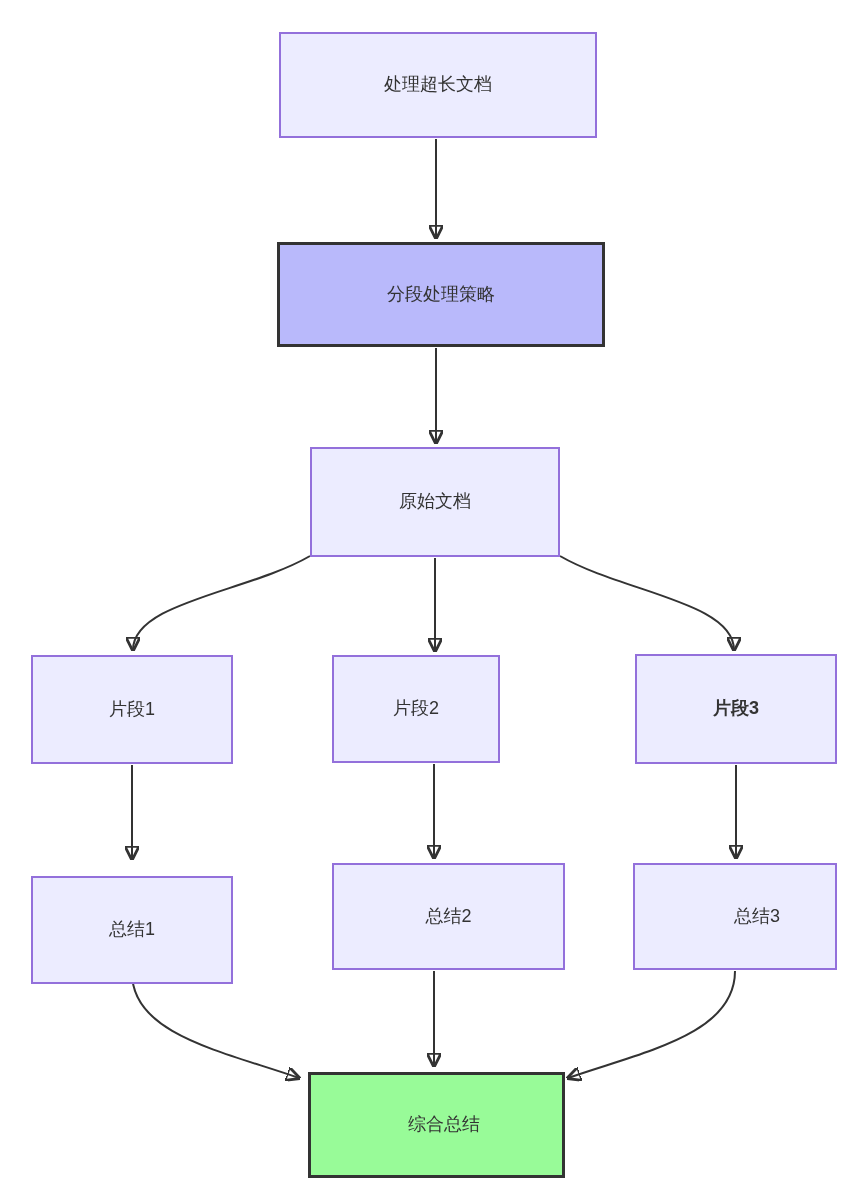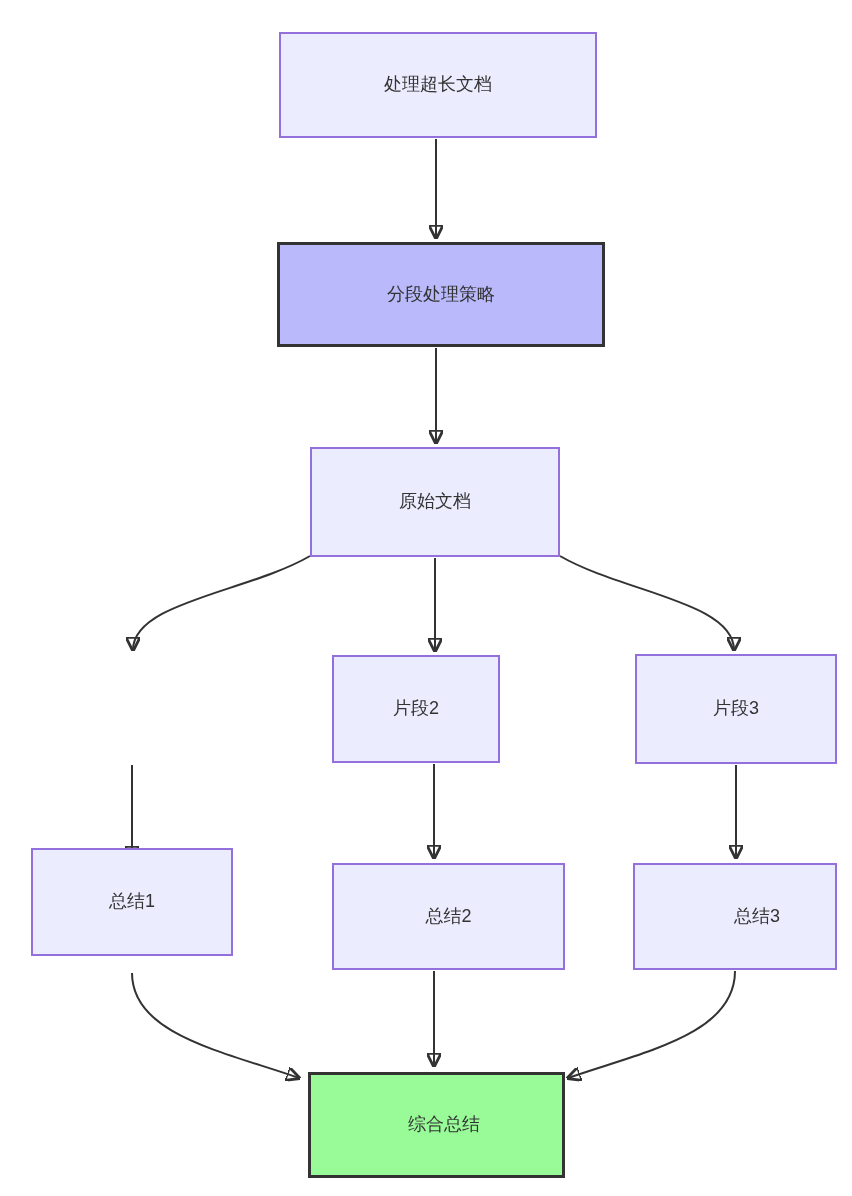--- a/index.html
+++ b/index.html
@@ -36,22 +36,22 @@
     background:var(--emphasis-fill);border:3px solid var(--emphasis-border);
   }
   .node.success{
     background:var(--success-fill);border:3px solid var(--success-border);padding-left:15px;
   }
   .n1{left:279px;top:32px;width:318px;height:106px;}
   .n2{left:277px;top:242px;width:328px;height:105px;}
   .n3{left:310px;top:447px;width:250px;height:110px;}
   .n4{left:31px;top:655px;width:202px;height:109px;}
   .n5{left:332px;top:655px;width:168px;height:108px;}
-  .n6{left:635px;top:654px;width:202px;height:110px;}
-  .n7{left:31px;top:848px;width:202px;height:108px;}
+  .n6{left:635px;top:654px;width:202px;height:110px;font-weight:bold;}
+  .n7{left:31px;top:876px;width:202px;height:108px;}
   .n8{left:332px;top:863px;width:233px;height:107px;}
   .n9{left:633px;top:863px;width:204px;height:107px;padding-left:44px;}
   .n10{left:308px;top:1072px;width:257px;height:106px;}
 </style>
 </head>
 <body>
 
 <div class="canvas">
 
   <svg class="edges" viewBox="0 0 852 1196" xmlns="http://www.w3.org/2000/svg" aria-hidden="true">
@@ -78,20 +78,23 @@
   </div>
 
   <div class="node n3">
     <span>原始文档</span>
   </div>
 
   <div class="node emphasis n2">
     <span>分段处理策略</span>
   </div>
 
+  <div class="node n4">
+    <span>片段1</span>
+  </div>
 
   <div class="node n5">
     <span>片段2</span>
   </div>
 
   <div class="node n6">
     <span>片段3</span>
   </div>
 
   <div class="node n7">

